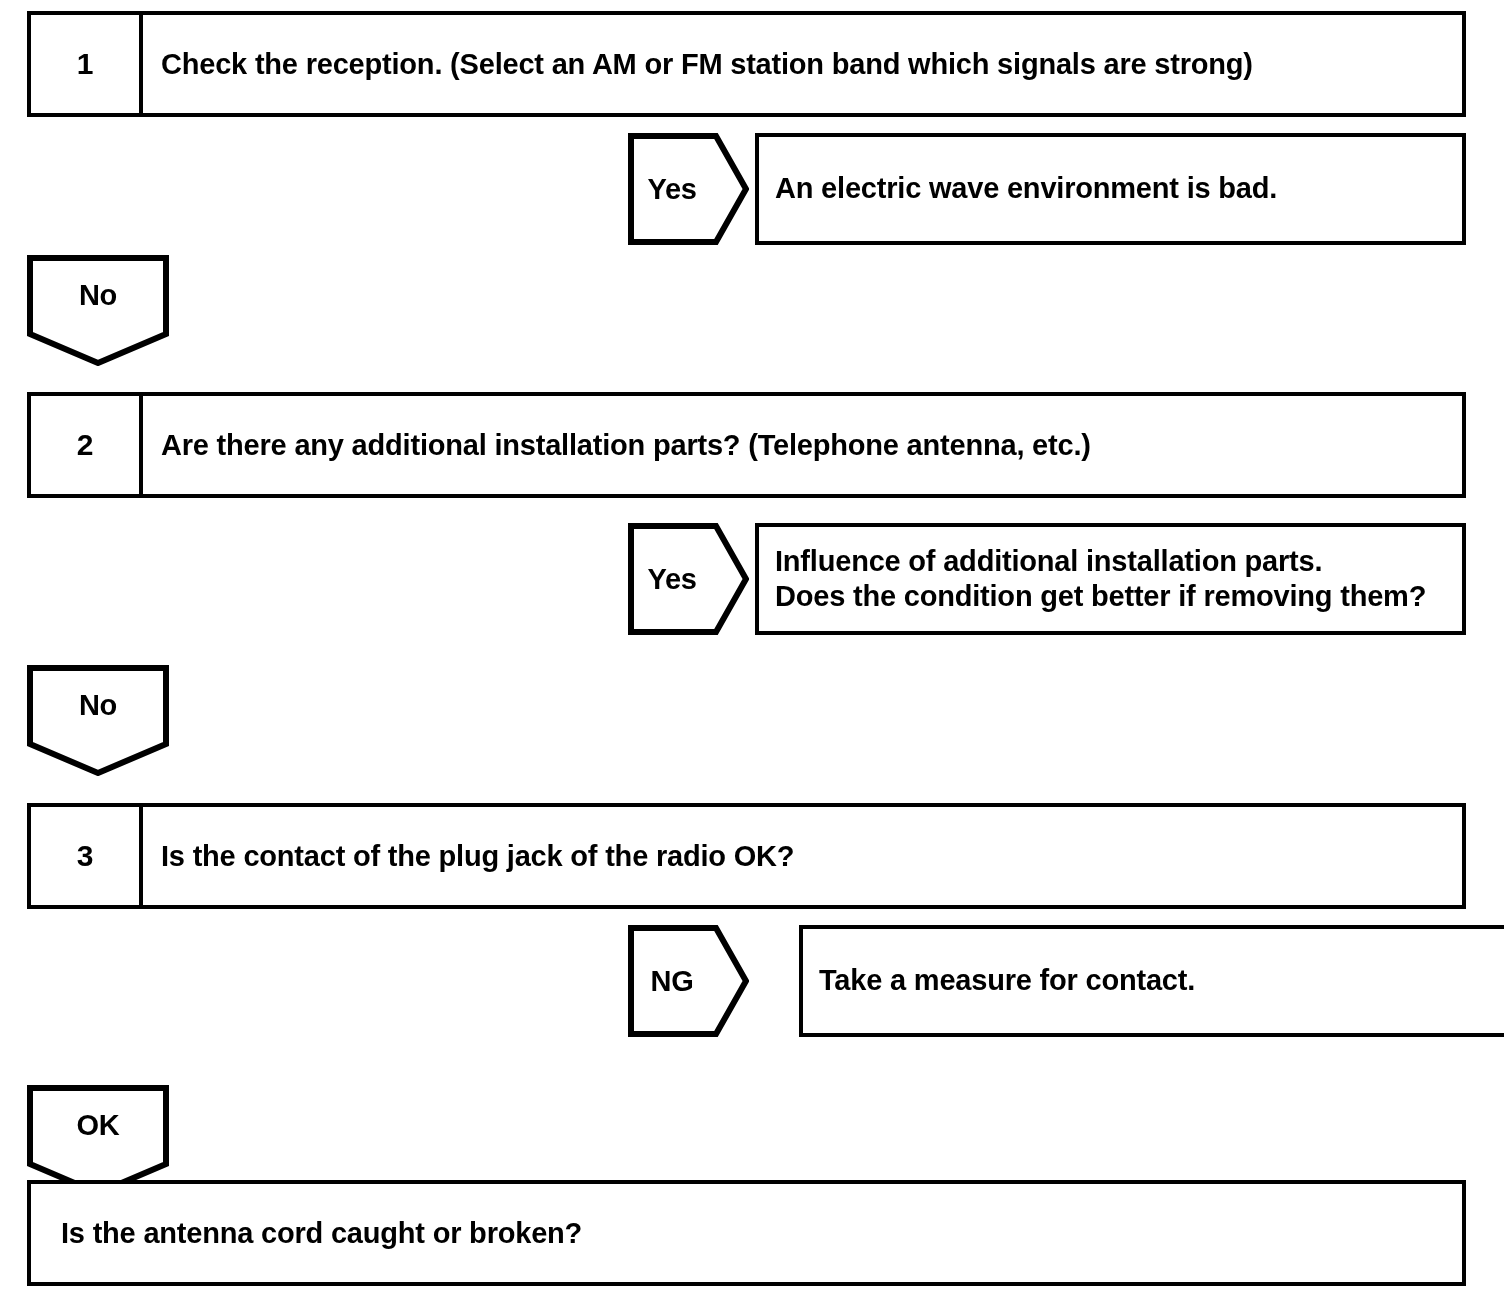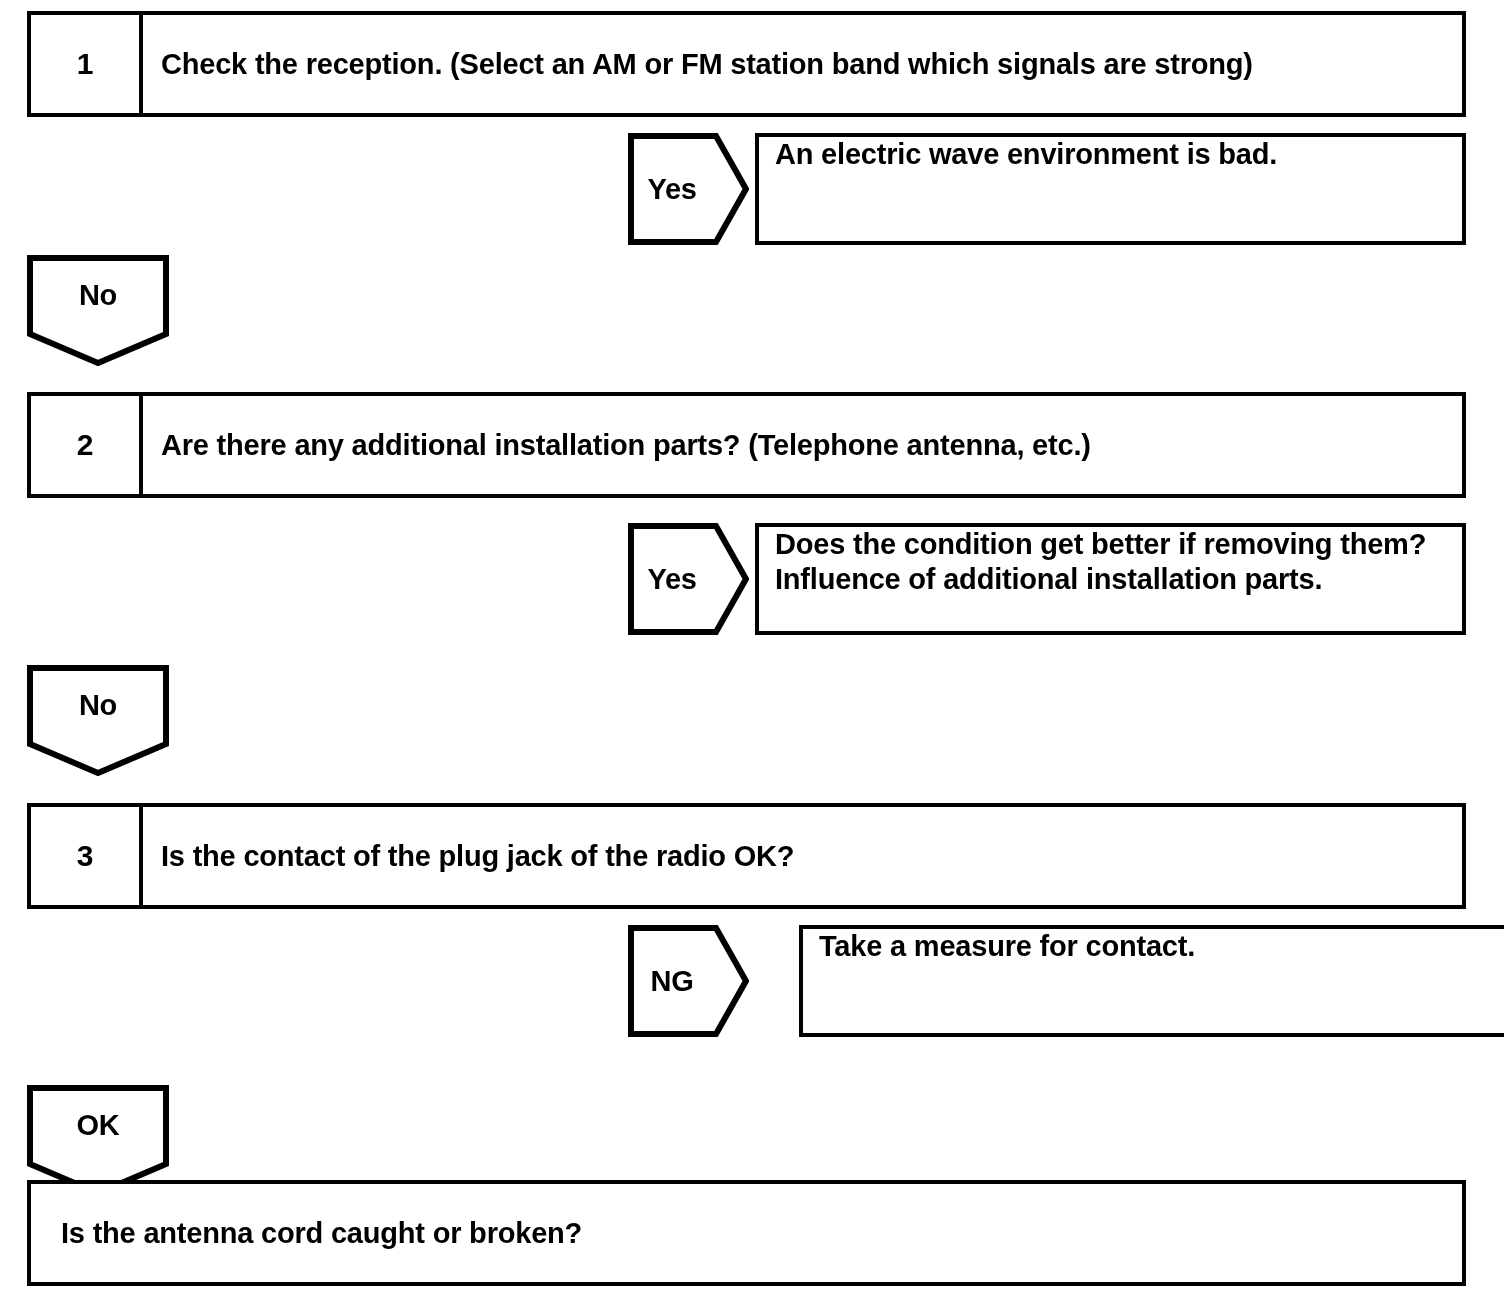--- a/index.html
+++ b/index.html
@@ -85,20 +85,21 @@
     letter-spacing: -0.3px;
   }
 
   
   .result-box {
     position: absolute;
     box-sizing: border-box;
     border: 4px solid #000;
     background: #fff;
     display: flex;
+    align-items: center;
     padding-left: 16px;
     padding-right: 10px;
     font-weight: bold;
     font-size: 29px;
     line-height: 1.22;
     letter-spacing: -0.2px;
   }
   .result-box .line2 {
     display: block;
   }
@@ -156,22 +157,22 @@
   </div>
 
   <div class="arrow-right" style="left:628px; top:523px;">
     <svg viewBox="0 0 121 112" preserveAspectRatio="none">
       <polygon points="3,3 88,3 118,56 88,109 3,109" fill="#ffffff" stroke="#000000" stroke-width="6" stroke-linejoin="miter"></polygon>
     </svg>
     <div class="arrow-label">Yes</div>
   </div>
   <div class="result-box" style="left:755px; top:523px; width:711px; height:112px;">
     <span>
+      <span class="line2">Influence of additional installation parts.</span>
       <span class="line2">Does the condition get better if removing them?</span>
-      <span class="line2">Influence of additional installation parts.</span>
     </span>
   </div>
 
   <div class="arrow-down" style="left:27px; top:665px;">
     <svg viewBox="0 0 142 111" preserveAspectRatio="none">
       <polygon points="3,3 139,3 139,79 71,108 3,79" fill="#ffffff" stroke="#000000" stroke-width="6" stroke-linejoin="miter"></polygon>
     </svg>
     <div class="arrow-label">No</div>
   </div>
 

